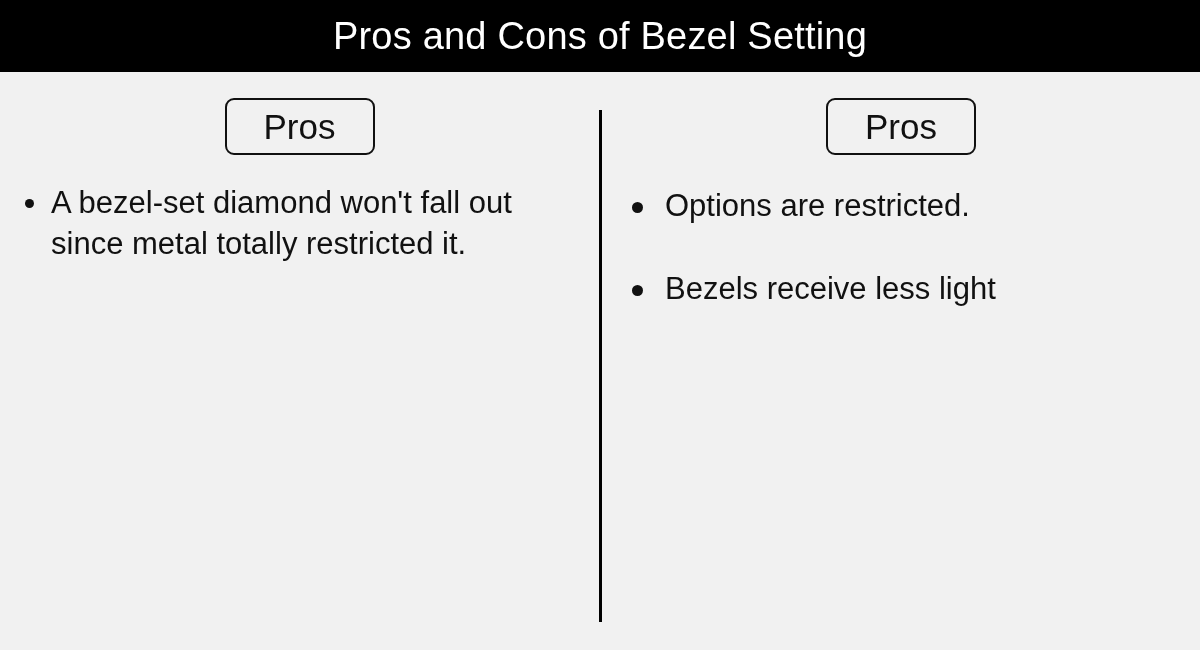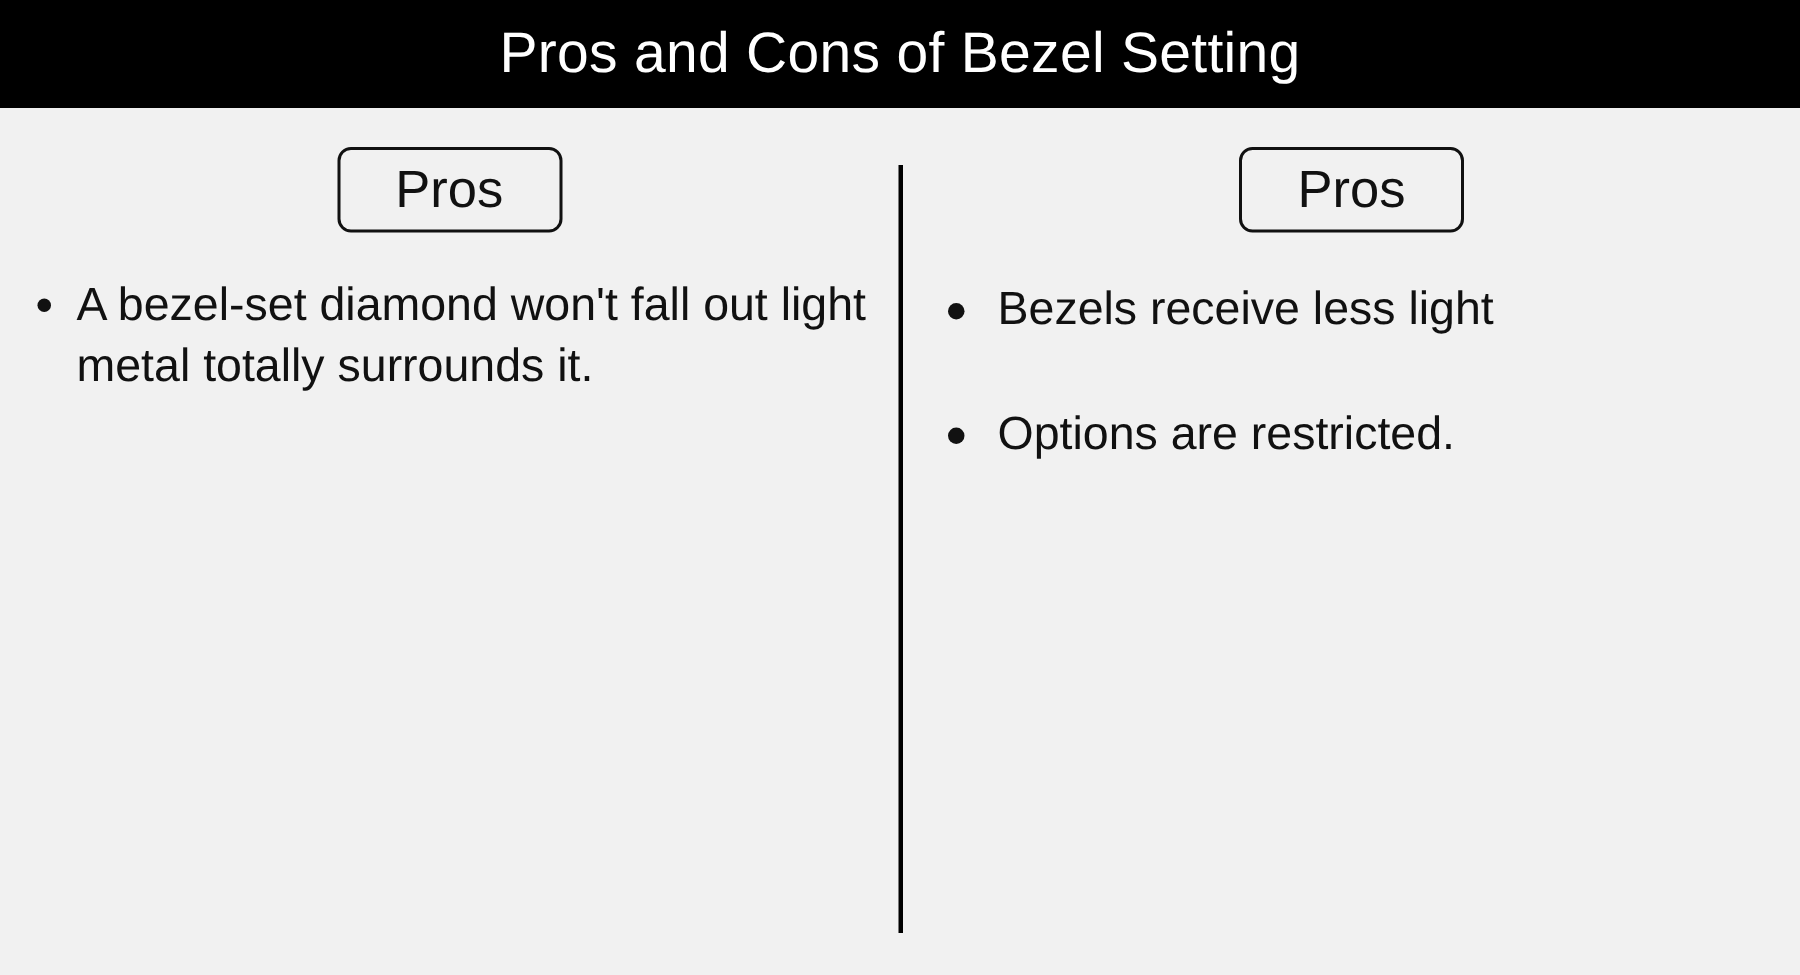--- a/index.html
+++ b/index.html
@@ -174,38 +174,38 @@
     <div class="column pros">
       <div class="chip-row pros-row">
         <div class="chip">
           <span class="chip-label">Pros</span>
         </div>
       </div>
 
       <ul class="bullet-list pros-list">
         <li class="bullet-item">
           <span class="bullet-dot"></span>
-          <span class="bullet-text">A bezel-set diamond won't fall out light metal totally surrounds it.</span>
+          <span class="bullet-text">A bezel-set diamond won't fall out since metal totally restricted it.</span>
         </li>
       </ul>
     </div>
 
     <div class="column cons">
       <div class="chip-row cons-row">
         <div class="chip">
           <span class="chip-label">Pros</span>
         </div>
       </div>
 
       <ul class="bullet-list cons-list">
         <li class="bullet-item">
           <span class="bullet-dot"></span>
-          <span class="bullet-text">Bezels receive less light</span>
+          <span class="bullet-text">Options are restricted.</span>
         </li>
         <li class="bullet-item">
           <span class="bullet-dot"></span>
-          <span class="bullet-text">Options are restricted.</span>
+          <span class="bullet-text">Bezels receive less light</span>
         </li>
       </ul>
     </div>
 
   </div>
 </div>
 
 </body></html>

